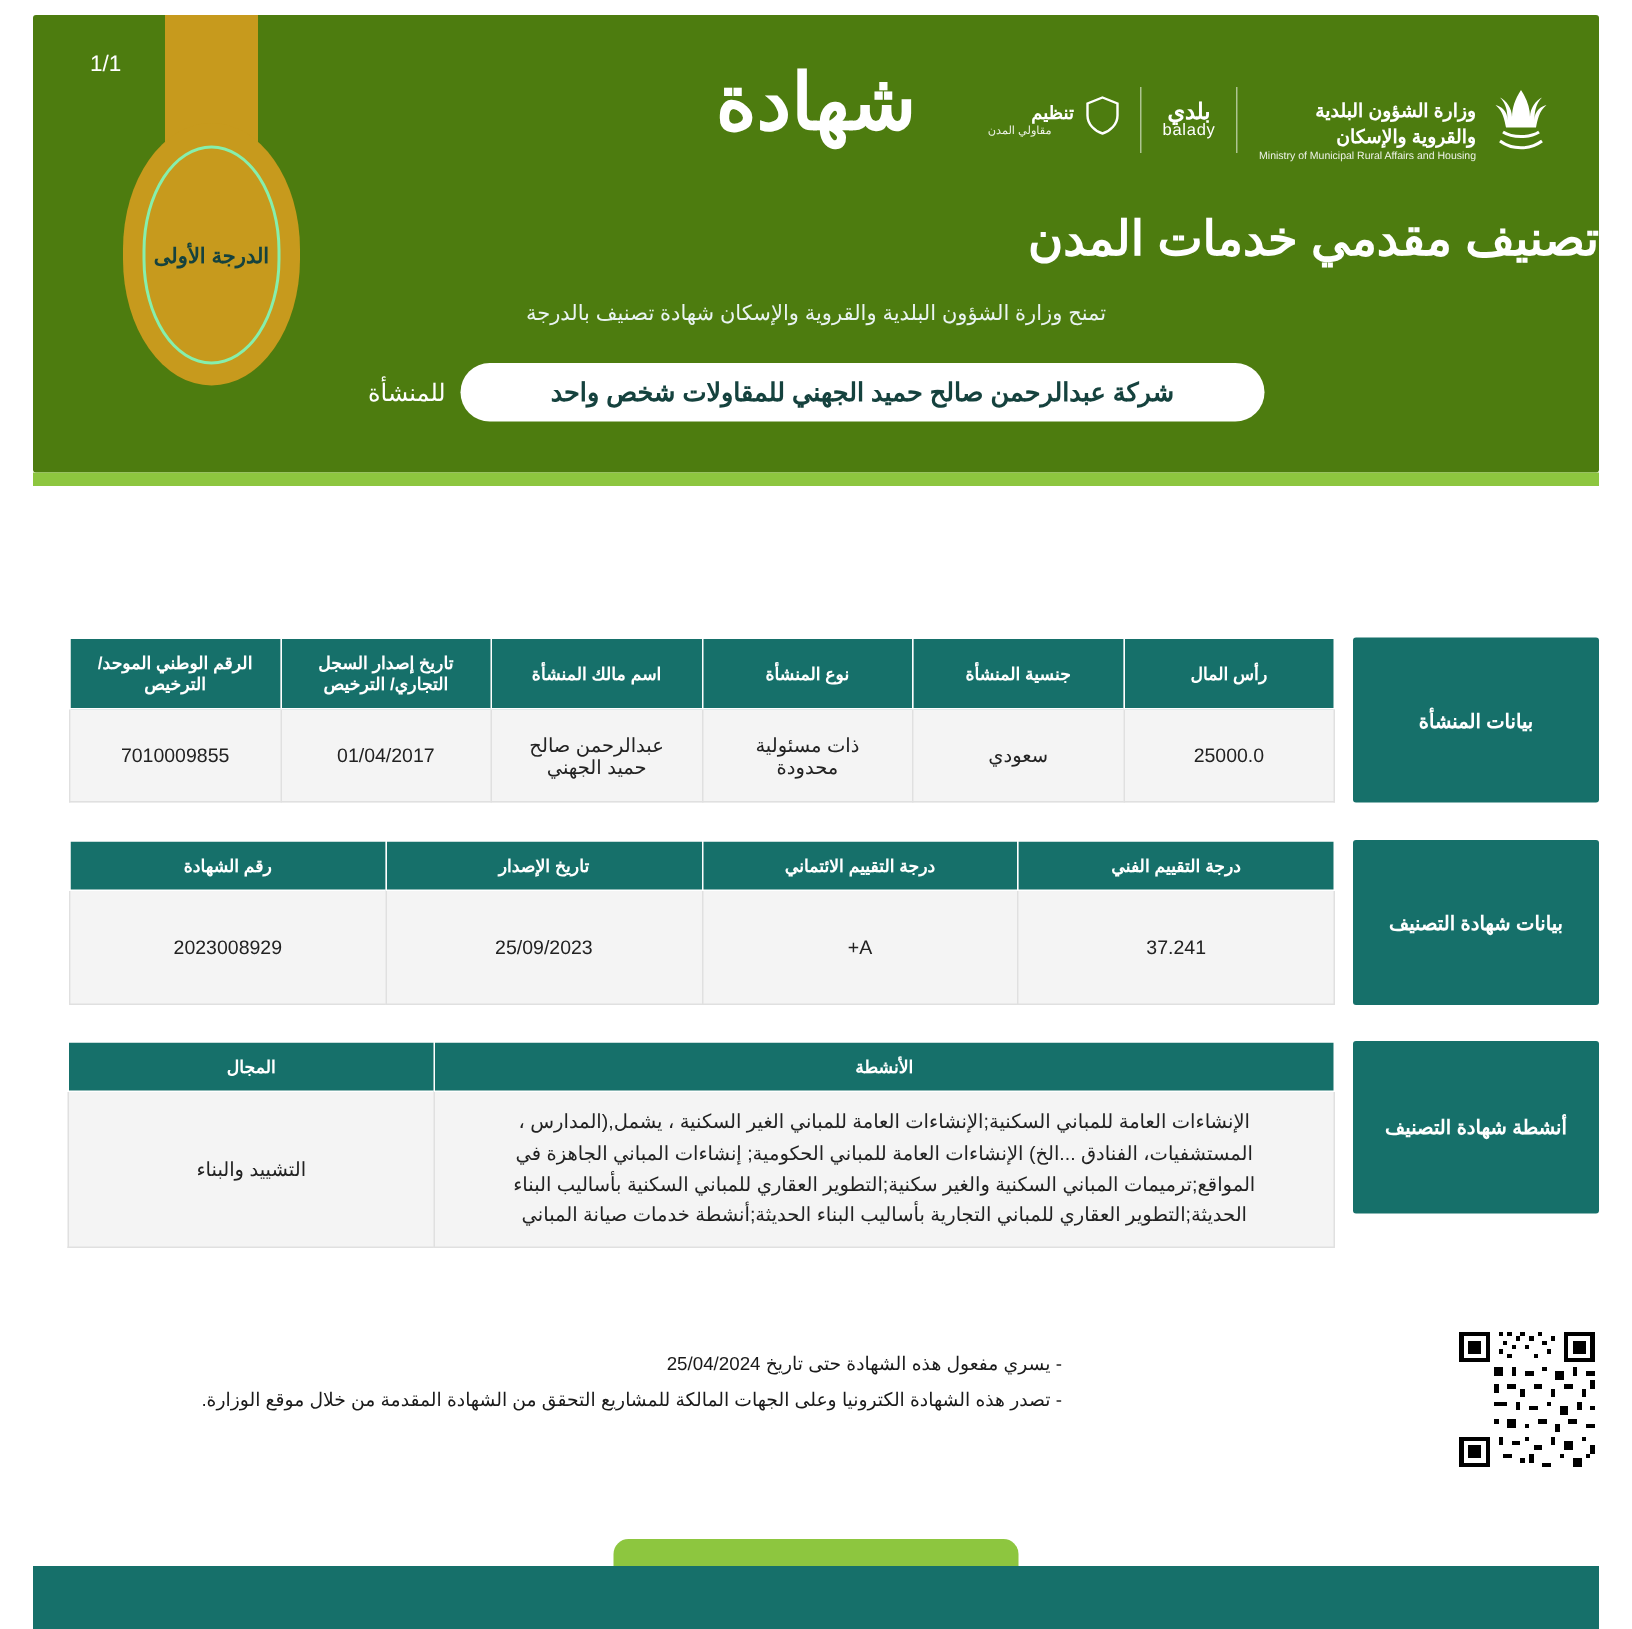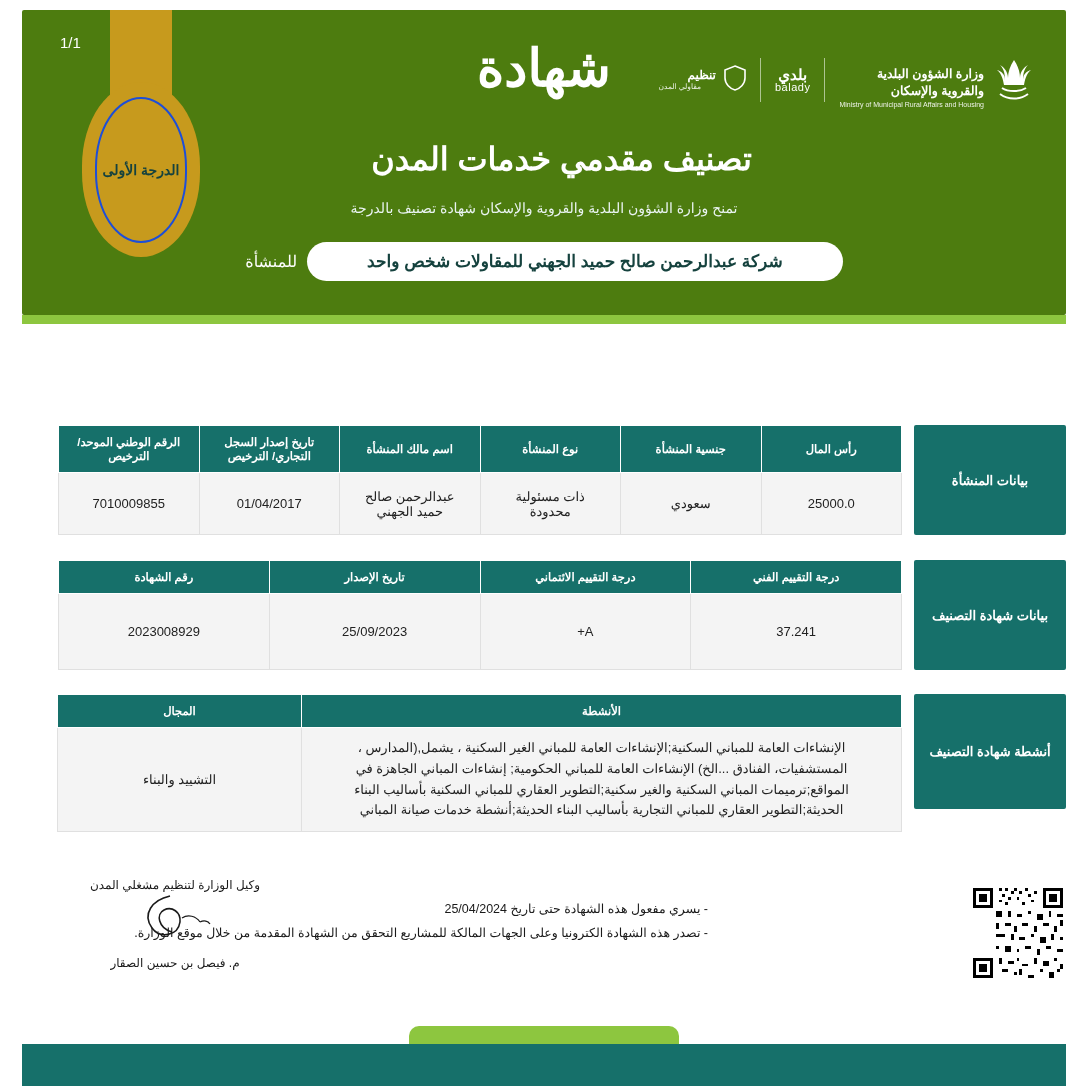--- a/index.html
+++ b/index.html
@@ -56,21 +56,21 @@
     color: #ffffff;
     font-size: 52px;
     font-weight: bold;
     letter-spacing: 2px;
   }
   .cert-subtitle {
     position: absolute;
     top: 130px;
     left: 0;
     right: 0;
-    text-align: center;
+    text-align: right;
     color: #ffffff;
     font-size: 32px;
     font-weight: bold;
     margin-left: 35px;
   }
   .cert-desc {
     position: absolute;
     top: 190px;
     left: 0;
     right: 0;
@@ -120,21 +120,21 @@
     height: 175px;
     background: #c79a1d;
     border-radius: 50% / 48%;
     display: flex;
     align-items: center;
     justify-content: center;
   }
   .medal-inner {
     width: 88px;
     height: 142px;
-    border: 2px solid #1d4ed8;
+    border: 2px solid #86efac;
     border-radius: 50% / 48%;
     display: flex;
     align-items: center;
     justify-content: center;
   }
   .medal-text {
     color: #15423e;
     font-size: 14px;
     font-weight: bold;
     text-align: center;
@@ -191,21 +191,21 @@
   .tanzeem .t2 { font-size: 7.5px; display: block; opacity: .9;}
 
   
   .section {
     position: absolute;
     display: flex;
     gap: 12px;
     direction: rtl;
   }
   .section-tag {
-    width: 152px;
+    width: 164px;
     background: #16706a;
     color: #ffffff;
     font-size: 13px;
     font-weight: bold;
     display: flex;
     align-items: center;
     justify-content: center;
     text-align: center;
     border-radius: 2px;
   }
@@ -522,28 +522,17 @@
         <rect x="17" y="29" width="1" height="2"></rect>
           <rect x="20" y="31" width="2" height="1"></rect>
           <rect x="24" y="29" width="1" height="1"></rect>
         <rect x="27" y="30" width="2" height="2"></rect>
           <rect x="30" y="29" width="1" height="1"></rect>
           <rect x="9" y="17" width="1" height="1"></rect>
       </g>
     </svg>
   </div>
 
-  <div class="signature">
-    <div class="sig-title">وكيل الوزارة لتنظيم مشغلي المدن</div>
-    <div class="sig-mark">
-      <svg width="230" height="62" viewBox="0 0 230 62" aria-hidden="true">
-        <path d="M110 4 C92 8 82 22 92 36 C100 47 118 44 120 30 C121 20 112 14 104 18 C96 22 98 36 112 40" fill="none" stroke="#1a1a1a" stroke-width="1.6"></path>
-        <path d="M122 26 C128 22 136 24 140 30" fill="none" stroke="#1a1a1a" stroke-width="1.2"></path>
-        <path d="M140 30 c4 -2 8 -1 10 2" fill="none" stroke="#1a1a1a" stroke-width="1.2"></path>
-      </svg>
-    </div>
-    <div class="sig-name">م. فيصل بن حسين الصقار</div>
-  </div>
 
   <div class="footer-tab"></div>
   <div class="footer-bar"></div>
 
 </div>
 
 </body></html>

